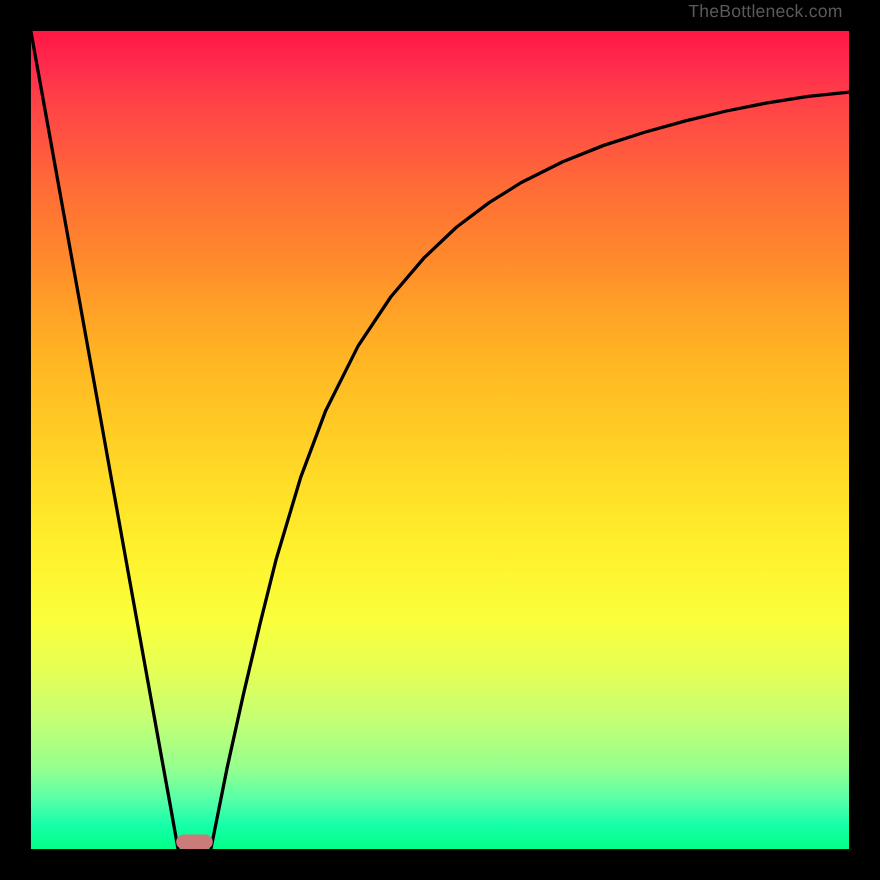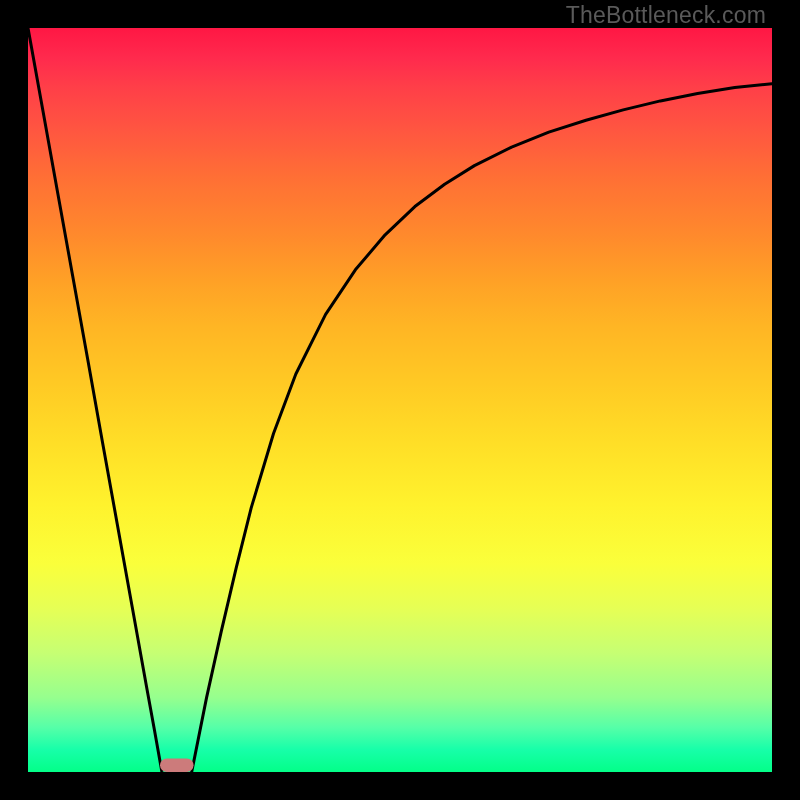--- a/index.html
+++ b/index.html
@@ -48,21 +48,21 @@
       #56ffa8 94%,
       #17ffa9 97%,
       #03ff88 100%
     );
   }
   .watermark {
     position: absolute;
     top: 2px;
     right: 34px;
     color: #5a5a5a;
-    font-size: 23px;
+    font-size: 16px;
     font-weight: 500;
     letter-spacing: 0.2px;
     pointer-events: none;
   }
   svg.curve {
     position: absolute;
     inset: 0;
     width: 100%;
     height: 100%;
     overflow: visible;

